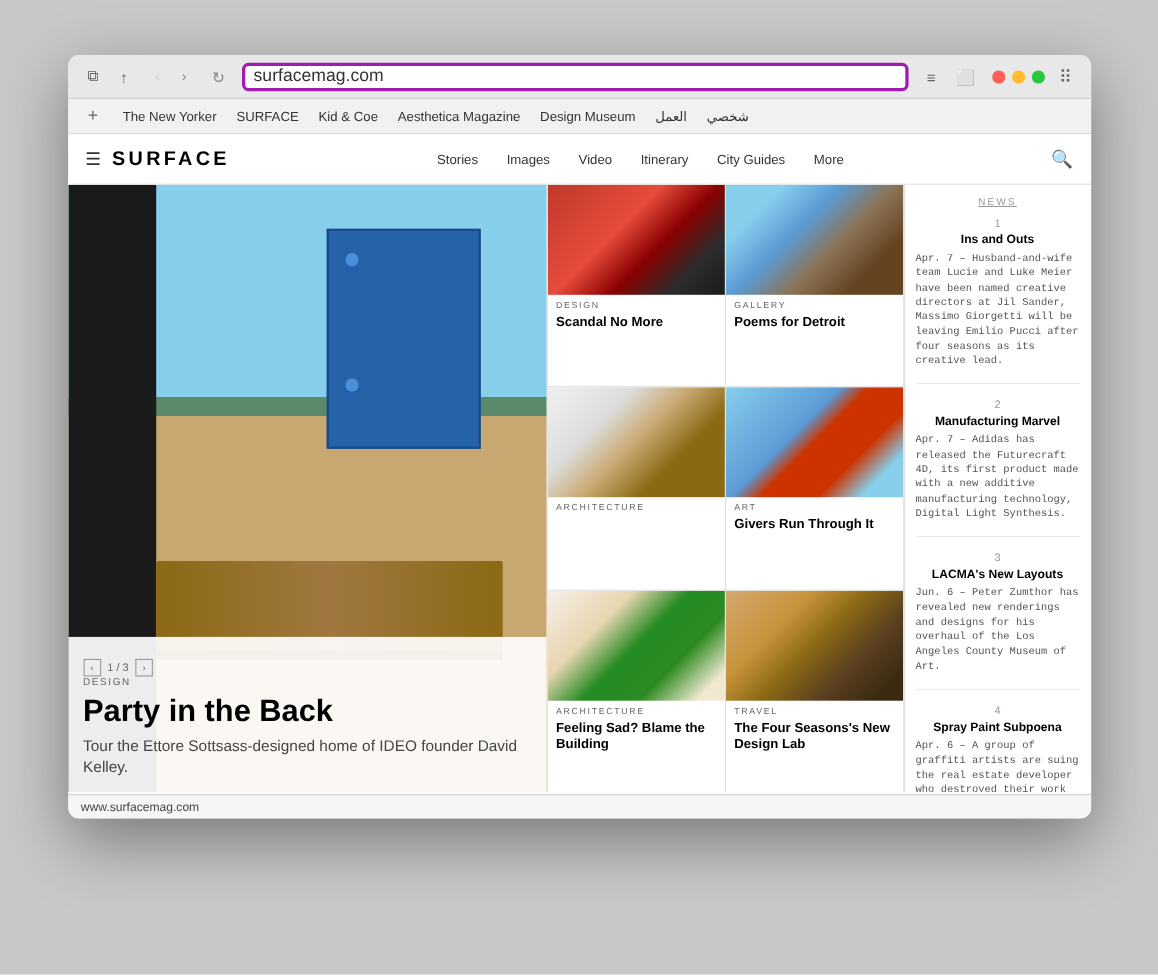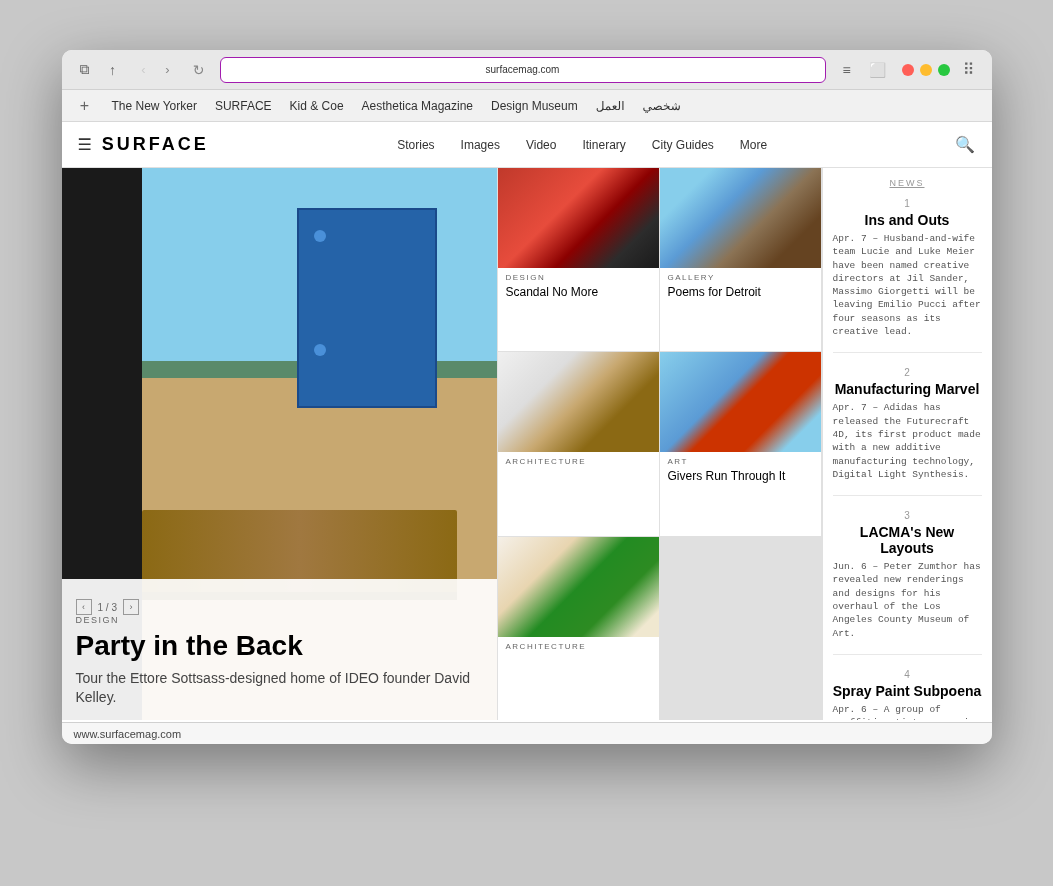--- a/index.html
+++ b/index.html
@@ -49,26 +49,26 @@
       justify-content: center;
       color: #666;
       font-size: 14px;
       border-radius: 4px;
     }
 
     .url-bar {
       flex: 1;
       height: 26px;
       background: white;
-      border: 1px solid #a21caf;
+      border: 3px solid #a21caf;
       border-radius: 6px;
       display: flex;
       align-items: center;
-      justify-content: center;
-      font-size: 10px;
+      justify-content: flex-start;
+      font-size: 16px;
       color: #333;
       gap: 8px;
       padding: 0 8px;
     }
 
     .url-bar-domain {
       font-weight: 500;
     }
 
     .traffic-lights {
@@ -359,21 +359,21 @@
     .article-category {
       font-size: 8px;
       letter-spacing: 1.5px;
       text-transform: uppercase;
       color: #666;
       margin-bottom: 3px;
     }
 
     .article-title {
       font-size: 12px;
-      font-weight: 400;
+      font-weight: 700;
       color: #000;
       line-height: 1.3;
     }
 
     
     .sidebar-news {
       width: 170px;
       min-width: 170px;
       border-left: 1px solid #e0e0e0;
       padding: 10px;
@@ -401,21 +401,21 @@
     }
 
     .news-number {
       font-size: 10px;
       color: #999;
       text-align: center;
       margin-bottom: 3px;
     }
 
     .news-item-title {
-      font-size: 14px;
+      font-size: 11px;
       font-weight: 700;
       color: #000;
       text-align: center;
       margin-bottom: 4px;
     }
 
     .news-item-text {
       font-size: 9.5px;
       color: #555;
       line-height: 1.4;
@@ -603,20 +603,28 @@
           <div class="article-thumb thumb-sculpture"></div>
           <div class="article-info">
             <div class="article-category">ART</div>
             <div class="article-title">Givers Run Through It</div>
           </div>
         </div>
         <div class="article-card">
           <div class="article-thumb thumb-plants"></div>
           <div class="article-info">
             <div class="article-category">ARCHITECTURE</div>
+            <div class="article-title">Feeling Sad? Blame the Building</div>
+          </div>
+        </div>
+        <div class="article-card">
+          <div class="article-thumb thumb-hotel"></div>
+          <div class="article-info">
+            <div class="article-category">TRAVEL</div>
+            <div class="article-title">The Four Seasons's New Design Lab</div>
           </div>
         </div>
       </div>
 
       <div class="sidebar-news">
         <div class="sidebar-news-title">NEWS</div>
 
         <div class="news-item">
           <div class="news-number">1</div>
           <div class="news-item-title">Ins and Outs</div>

